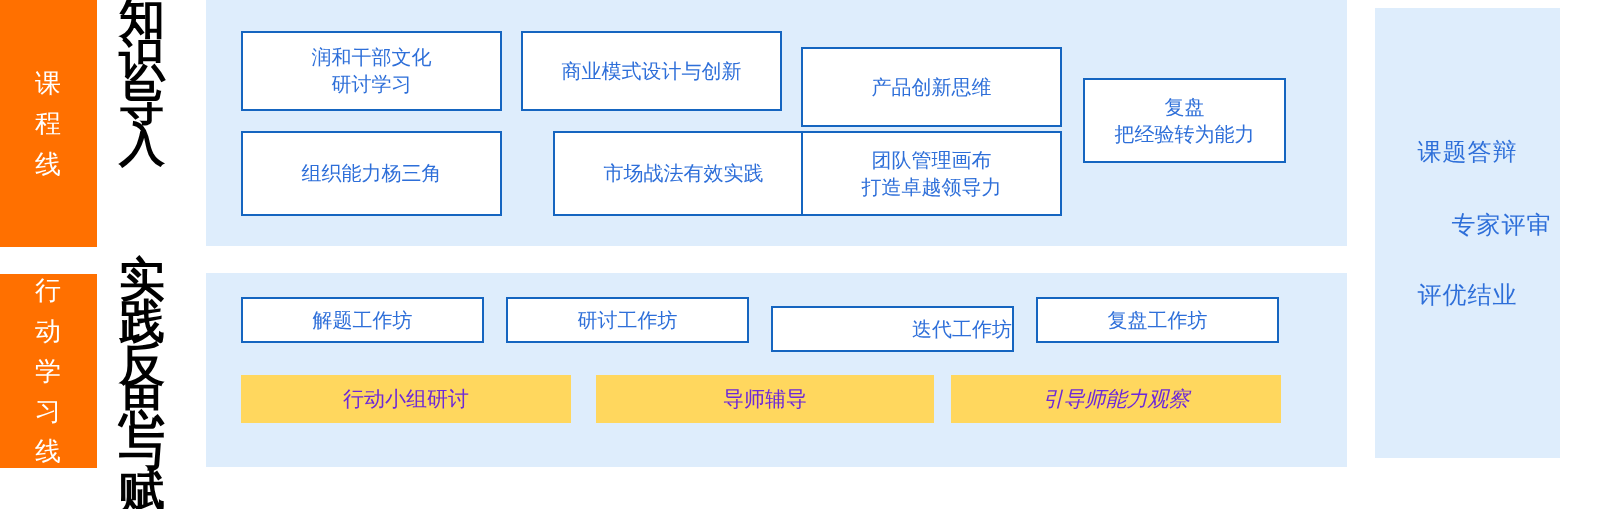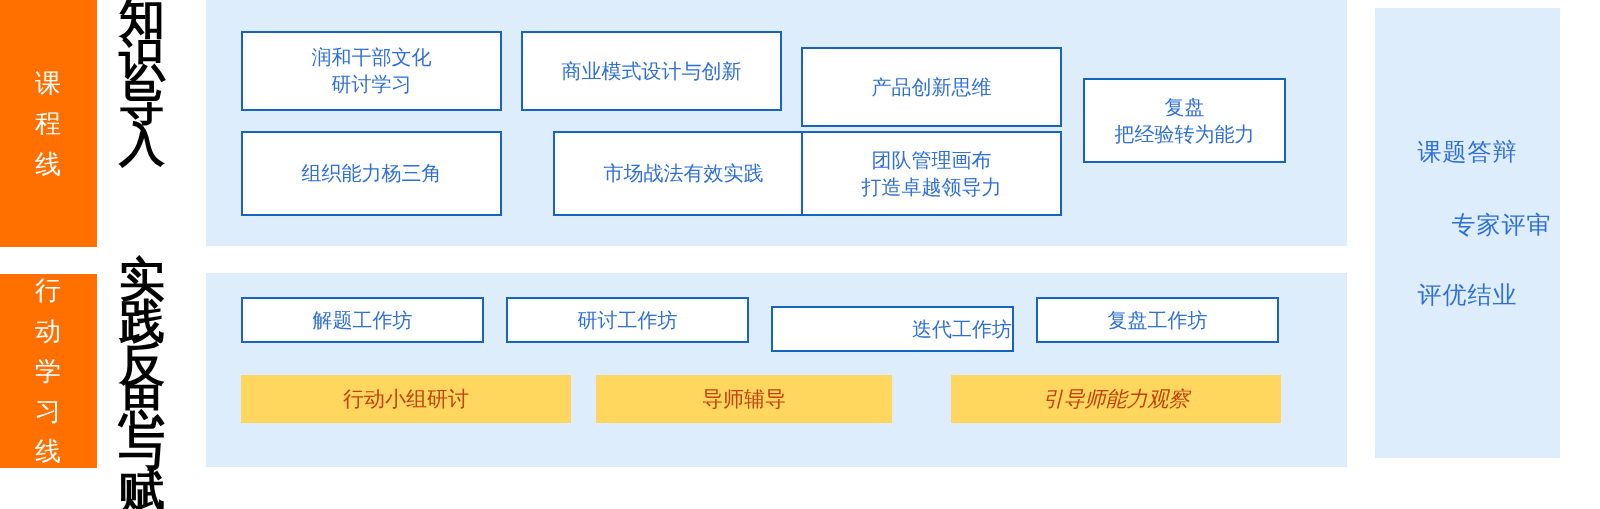--- a/index.html
+++ b/index.html
@@ -91,21 +91,21 @@
     justify-content: center;
     text-align: center;
     font-size: 20px;
     box-sizing: border-box;
   }
 
   
   .activity-bar {
     position: absolute;
     background: #FFD75E;
-    color: #c2410c;
+    color: #6d28d9;
     display: flex;
     align-items: center;
     justify-content: center;
     text-align: center;
     font-size: 21px;
     box-sizing: border-box;
   }
 
   
   .assess-item {
@@ -190,21 +190,21 @@
   <div class="workshop-box" style="left:771px; top:306px; width:243px; height:46px;justify-content:flex-end;">
     <span>迭代工作坊</span>
   </div>
   <div class="workshop-box" style="left:1036px; top:297px; width:243px; height:46px;">
     <span>复盘工作坊</span>
   </div>
 
   <div class="activity-bar" style="left:241px; top:375px; width:330px; height:48px;">
     <span>行动小组研讨</span>
   </div>
-  <div class="activity-bar" style="left:596px; top:375px; width:296px; height:48px;">
+  <div class="activity-bar" style="left:596px; top:375px; width:338px; height:48px;">
     <span>导师辅导</span>
   </div>
   <div class="activity-bar" style="left:951px; top:375px; width:330px; height:48px;font-style:italic;">
     <span>引导师能力观察</span>
   </div>
 
   <div id="panel-assess" class="panel"></div>
 
   <div class="assess-item" style="top:136px;">课题答辩</div>
   <div class="assess-item" style="top:209px;padding-left:34px;">专家评审</div>

